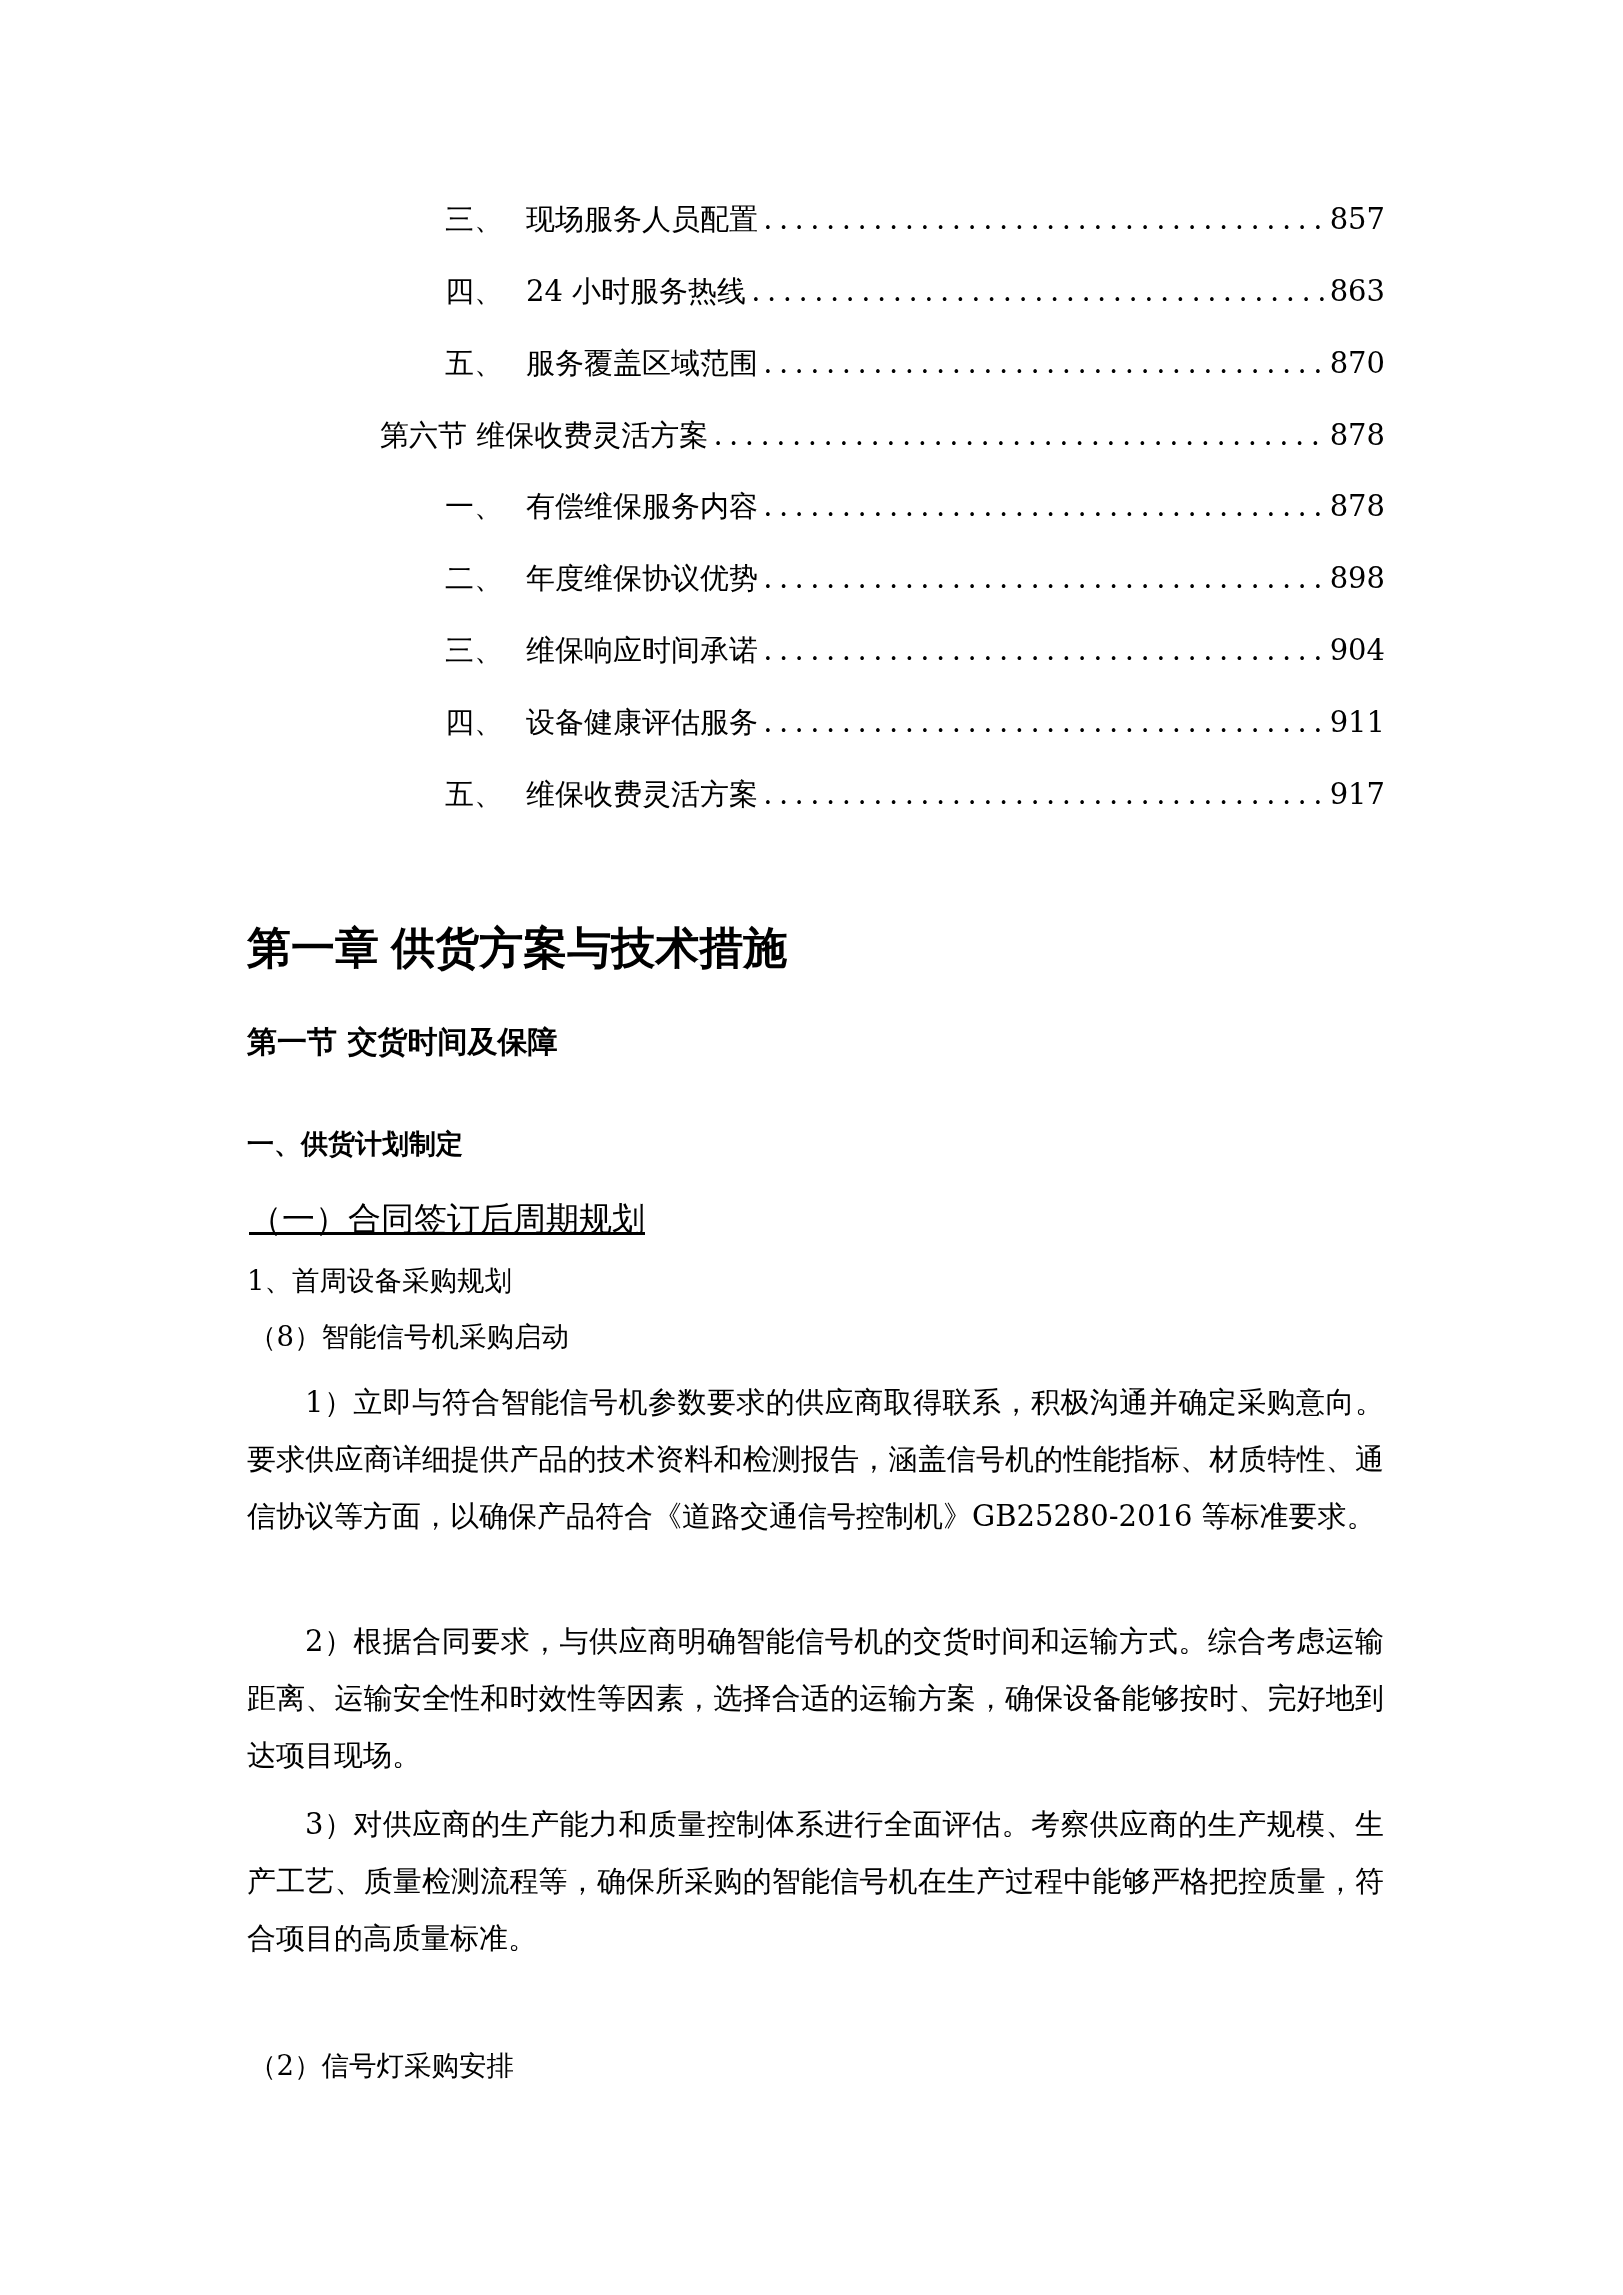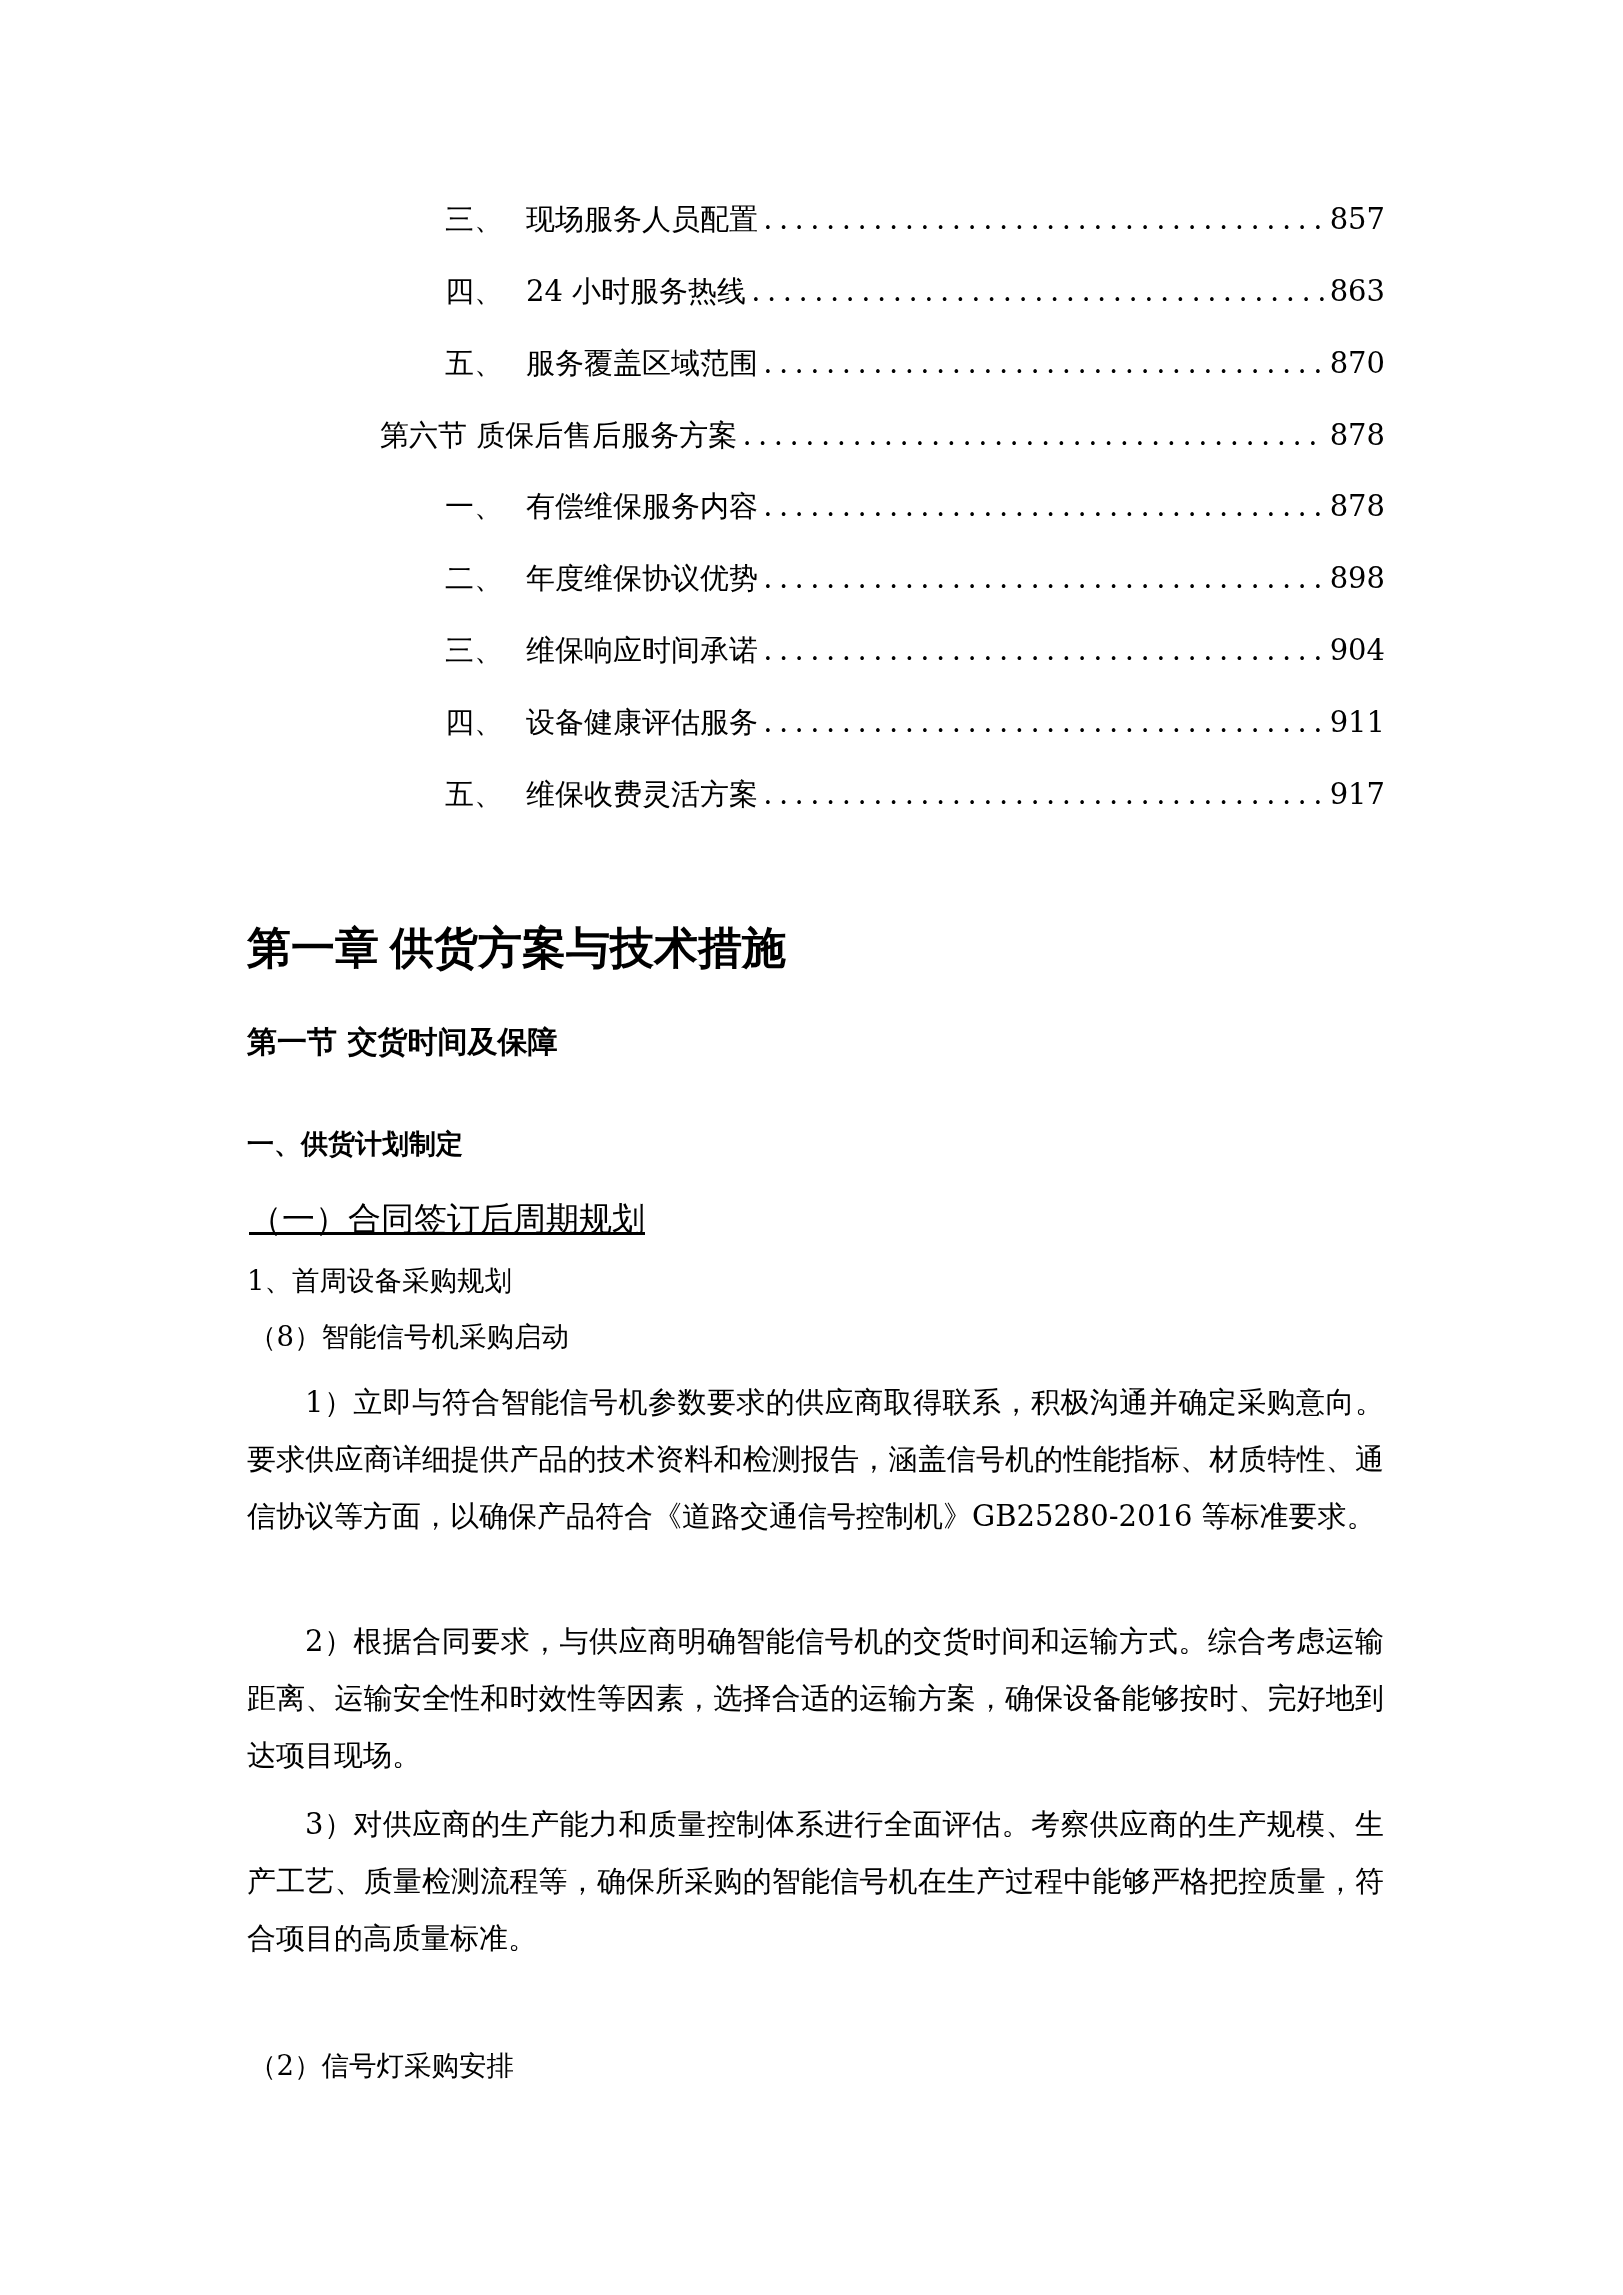--- a/index.html
+++ b/index.html
@@ -17,21 +17,21 @@
   .toc-row .title { white-space: nowrap; }
   .toc-row .leader {
     flex: 1; overflow: hidden; white-space: nowrap; margin: 0 5.2px;
     letter-spacing: 6.5px;
   }
   .toc-row .page { white-space: nowrap; text-align: left; }
   .lvl2 { left: 445px; }
   .lvl1 { left: 380px; }
 
   .h1 { position: absolute; left: 247px; top: 919px; font-size: 44px; font-weight: bold;
-        font-family: Liberation Serif, serif; white-space: nowrap; }
+        font-family: Liberation Sans, sans-serif; white-space: nowrap; }
   .h2 { position: absolute; left: 247px; top: 1022px; font-size: 30px; font-weight: bold;
         font-family: "DejaVu Sans", "Liberation Sans", sans-serif; white-space: nowrap; }
   .h3 { position: absolute; left: 247px; top: 1126px; font-size: 27px; font-weight: bold;
         font-family: "DejaVu Sans", "Liberation Sans", sans-serif; white-space: nowrap; }
   .h4 { position: absolute; left: 249px; top: 1197px; font-size: 33px; white-space: nowrap; text-decoration: underline; }
   .h5 { position: absolute; left: 247px; white-space: nowrap; font-size: 27.5px; }
   .para {
     position: absolute; left: 247px; width: 1137px;
     font-size: 29px; line-height: 57px; text-align: justify;
     text-indent: 58px;
@@ -52,21 +52,21 @@
   <span class="leader">................................................................................</span>
   <span class="page">863</span>
 </div>
 <div class="toc-row lvl2" style="top:344px">
   <span class="num">五、</span>
   <span class="title">服务覆盖区域范围</span>
   <span class="leader">................................................................................</span>
   <span class="page">870</span>
 </div>
 <div class="toc-row lvl1" style="top:416px">
-  <span class="title">第六节 质保后售后服务方案</span>
+  <span class="title">第六节 维保收费灵活方案</span>
   <span class="leader">................................................................................</span>
   <span class="page">878</span>
 </div>
 <div class="toc-row lvl2" style="top:487px">
   <span class="num">一、</span>
   <span class="title">有偿维保服务内容</span>
   <span class="leader">................................................................................</span>
   <span class="page">878</span>
 </div>
 <div class="toc-row lvl2" style="top:559px">

